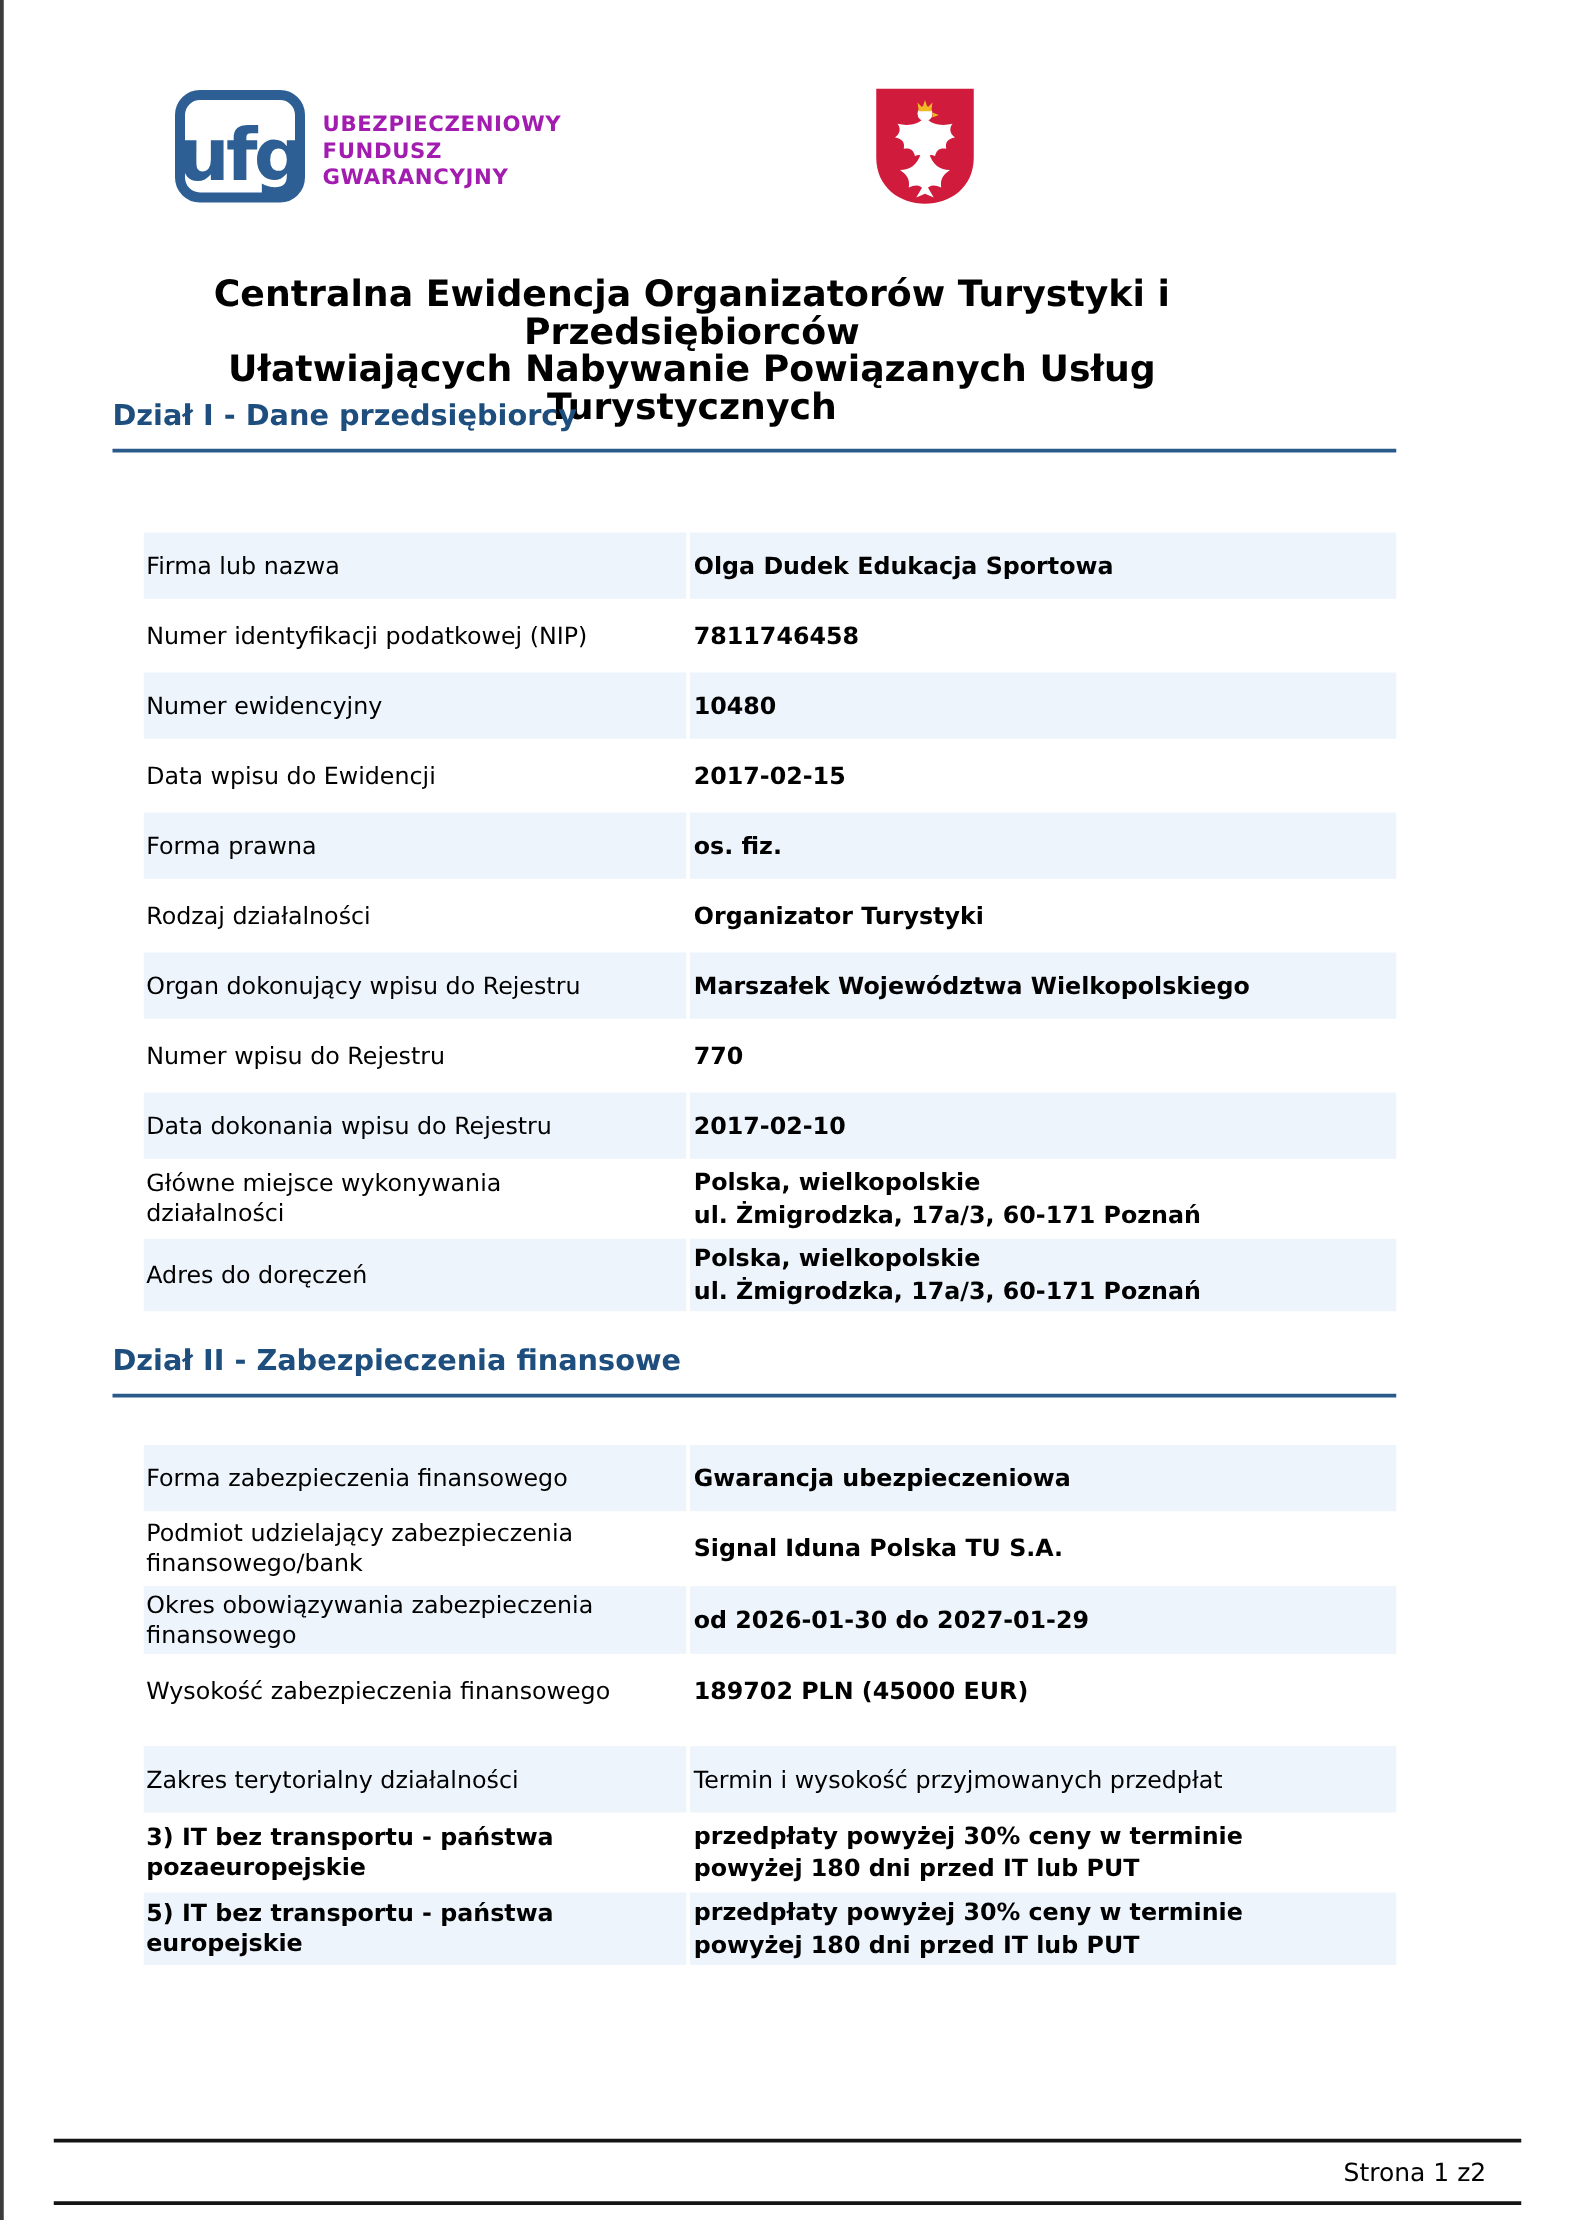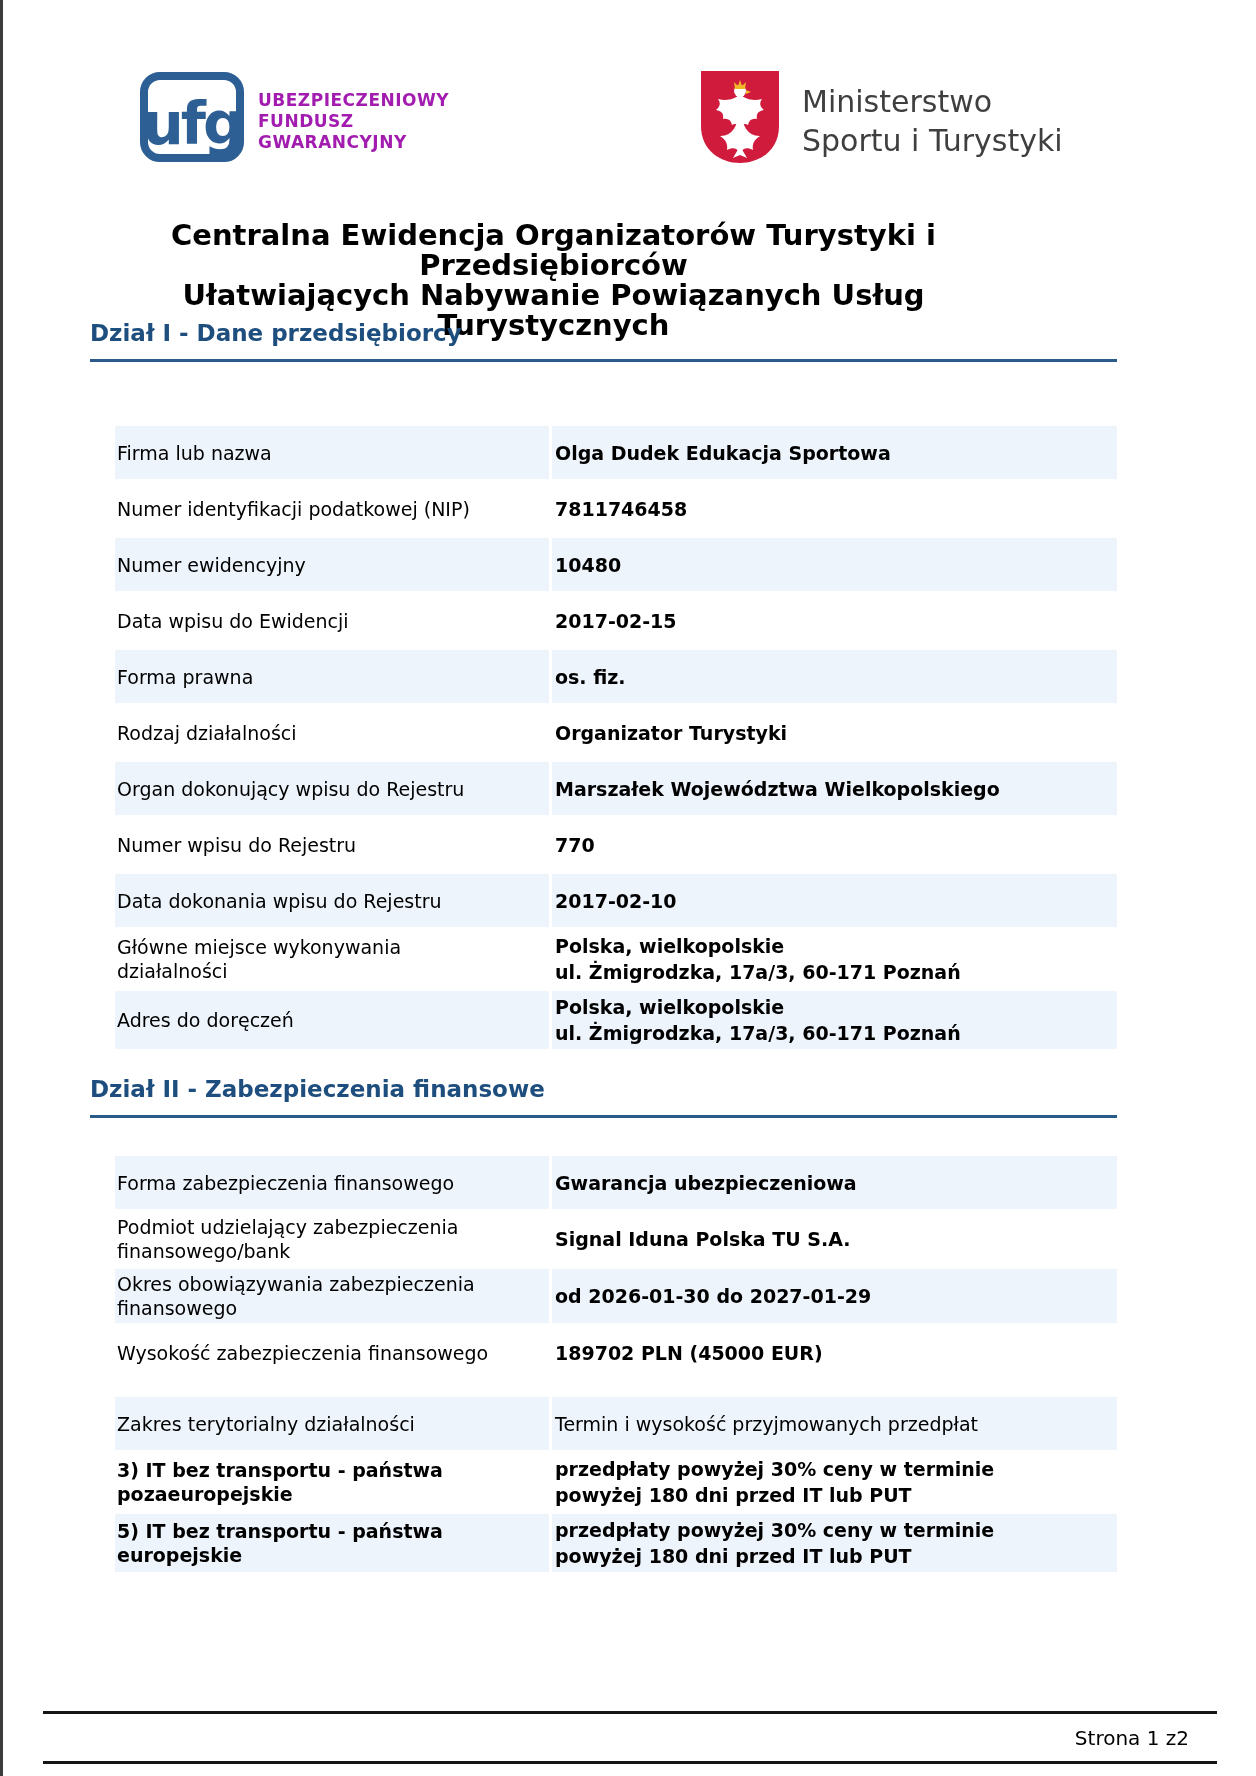--- a/index.html
+++ b/index.html
@@ -73,24 +73,20 @@
         <g fill="#ffffff">
           <circle cx="40" cy="21" r="6"></circle>
           <path d="M40 24 C34 30 26 31 18 29 C21 33 20 37 16 40 C22 41 24 44 23 49 C28 48 31 50 32 55 C35 53 38 54 40 58 C42 54 45 53 48 55 C49 50 52 48 57 49 C56 44 58 41 64 40 C60 37 59 33 62 29 C54 31 46 30 40 24 Z"></path>
           <path d="M37 52 C34 62 28 66 20 66 C26 70 28 74 27 80 C33 77 37 78 40 83 C43 78 47 77 53 80 C52 74 54 70 60 66 C52 66 46 62 43 52 Z"></path>
           <path d="M40 76 l-7 12 7-3 7 3 z"></path>
         </g>
         <path d="M34 12 l4 4 2-6 2 6 4-4 -1 7 h-10 z" fill="#f0b823"></path>
         <path d="M46 20 l5 2 -5 2 z" fill="#f0b823"></path>
       </svg>
     </span>
-    <div class="ministry-text">
-      <div>Ministerstwo</div>
-      <div>Sportu i Turystyki</div>
-    </div>
   </div>
 </div>
 
 <div class="doc-title">Centralna Ewidencja Organizatorów Turystyki i Przedsiębiorców
 Ułatwiających Nabywanie Powiązanych Usług Turystycznych</div>
 
 <div class="section section-1">
   <div class="section-heading">Dział I - Dane przedsiębiorcy</div>
   <div class="section-rule"></div>
   <div class="rows">

